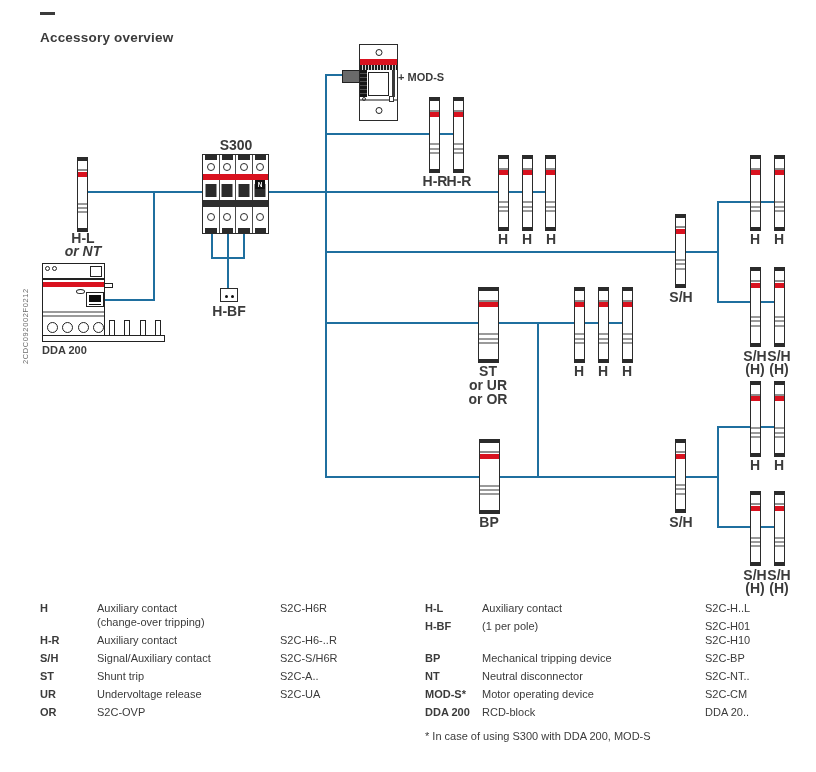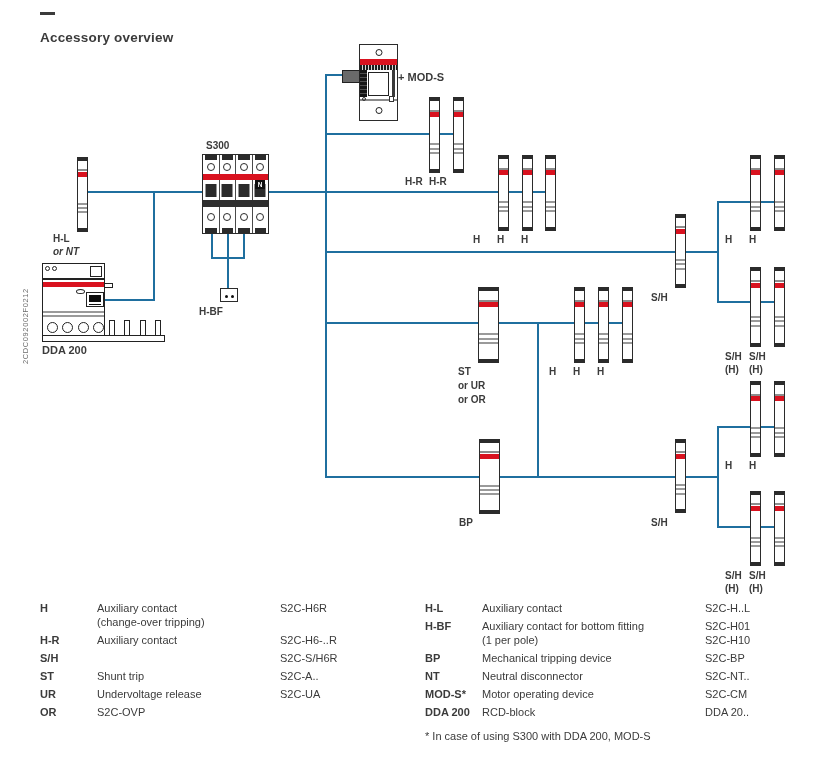--- a/index.html
+++ b/index.html
@@ -34,22 +34,22 @@
          linear-gradient(#9a9a9a,#9a9a9a),
          linear-gradient(#9a9a9a,#9a9a9a),
          linear-gradient(#9a9a9a,#9a9a9a),
          linear-gradient(var(--outline),var(--outline));
        background-repeat:no-repeat;
        background-size:100% 3px,100% 2px,100% 5px,100% 2px,100% 2px,100% 2px,100% 3px;
        background-position:0 0,0 16%,0 21%,0 63%,0 69%,0 75%,0 100%;}
   .mod.wide{width:21px;}
 
   
-  .dlabel{position:absolute;z-index:3;font-size:10px;font-weight:700;color:var(--ink);
-          line-height:13px;text-align:left;width:60px;white-space:nowrap;}
+  .dlabel{position:absolute;z-index:3;font-size:14px;font-weight:700;color:var(--ink);
+          line-height:13px;text-align:center;width:60px;white-space:nowrap;}
   .dlabel.la{text-align:left;width:auto;}
 
   
   .s300{position:absolute;left:202px;top:154px;width:67px;height:80px;border:1.5px solid var(--outline);
         background:#fff;z-index:2;box-sizing:border-box;display:flex;}
   .pole{position:relative;flex:1;border-right:1px solid #4a4a4a;}
   .pole:last-child{border-right:none;}
   .tcap{position:absolute;left:2px;right:2px;top:0;height:5px;background:var(--outline);}
   .bcap{position:absolute;left:2px;right:2px;bottom:0;height:5px;background:var(--outline);}
   .pc{position:absolute;left:50%;transform:translateX(-50%);width:8px;height:8px;border:1.5px solid var(--outline);
@@ -286,20 +286,21 @@
     <div class="lkey">H-R</div>
     <div class="ldesc">
       <div>Auxiliary contact</div>
     </div>
     <div class="ltype">
       <div>S2C-H6-..R</div>
     </div>
 
     <div class="lkey">S/H</div>
     <div class="ldesc">
+      <div>Signal/Auxiliary contact</div>
     </div>
     <div class="ltype">
       <div>S2C-S/H6R</div>
     </div>
 
     <div class="lkey">ST</div>
     <div class="ldesc">
       <div>Shunt trip</div>
     </div>
     <div class="ltype">
@@ -324,21 +325,20 @@
     <div class="lkey">H-L</div>
     <div class="ldesc">
       <div>Auxiliary contact</div>
     </div>
     <div class="ltype">
       <div>S2C-H..L</div>
     </div>
 
     <div class="lkey">H-BF</div>
     <div class="ldesc">
-      <div>Auxiliary contact for bottom fitting</div>
       <div>(1 per pole)</div>
     </div>
     <div class="ltype">
       <div>S2C-H01</div>
       <div>S2C-H10</div>
     </div>
 
     <div class="lkey">BP</div>
     <div class="ldesc">
       <div>Mechanical tripping device</div>

